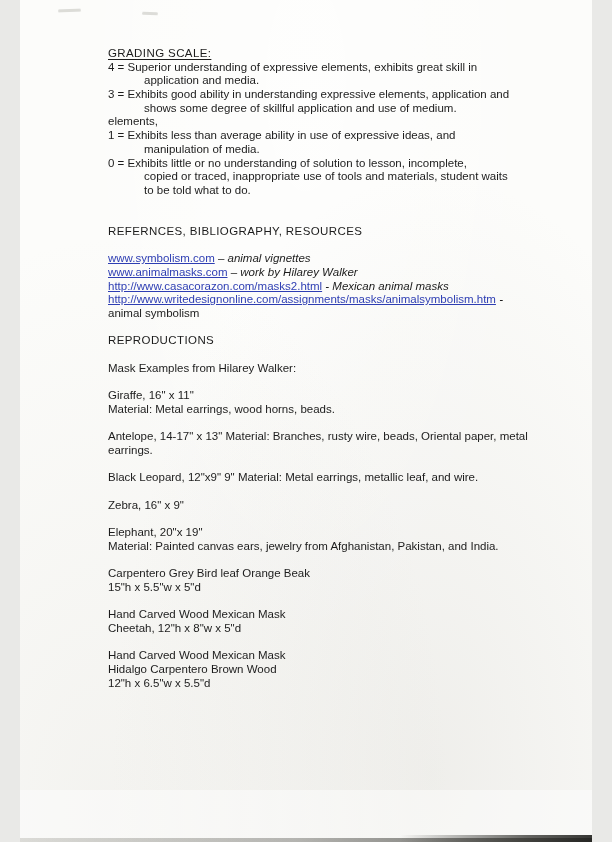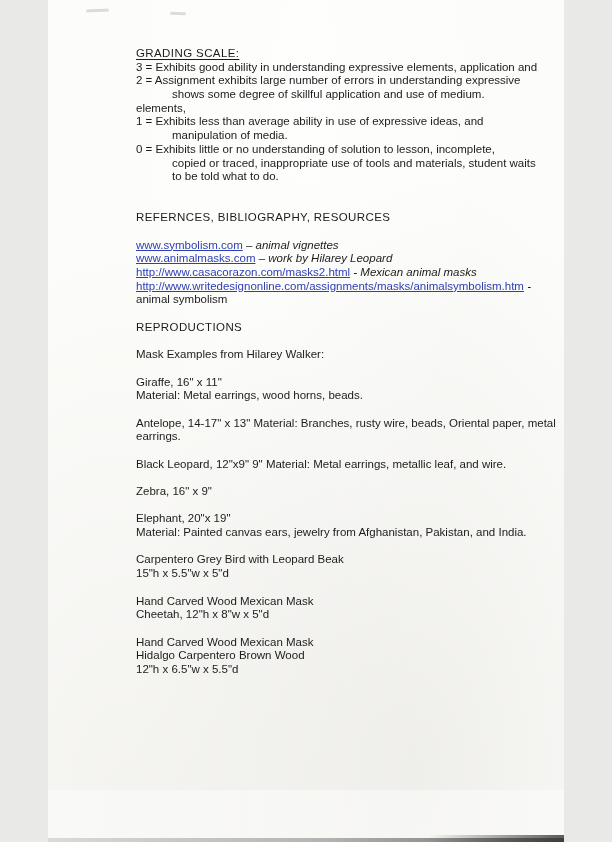--- a/index.html
+++ b/index.html
@@ -1,18 +1,18 @@
 <!DOCTYPE html>
 <html><head>
 <meta charset="utf-8">
 <style>
   html,body{margin:0;padding:0;background:#e9e9e7;}
   .page{
     position:relative;
-    width:516px;height:842px;
+    width:572px;height:842px;
     margin:0 auto;
     overflow:hidden;
     font-family:"Liberation Sans",sans-serif;
     font-size:11.5px;
     color:#1c1c1c;
     background:
       radial-gradient(ellipse at 72% 92%, rgba(205,203,196,0.28), transparent 55%),
       radial-gradient(ellipse at 15% 96%, rgba(212,210,202,0.22), transparent 50%),
       radial-gradient(ellipse at 50% 10%, rgba(255,255,255,0.6), transparent 60%),
       #fcfcfa;
@@ -42,38 +42,39 @@
 <body>
 
 <div class="page">
 
   <div class="smudge s1"></div>
   <div class="smudge s2"></div>
 
   <div class="content">
 
     <div class="line heading u">GRADING SCALE:</div>
+    <div class="line">4 = Superior understanding of expressive elements, exhibits great skill in</div>
+    <div class="line indent">application and media.</div>
     <div class="line">3 = Exhibits good ability in understanding expressive elements, application and</div>
-    <div class="line">2 = Assignment exhibits large number of errors in understanding expressive</div>
     <div class="line indent">shows some degree of skillful application and use of medium.</div>
     <div class="line">elements,</div>
     <div class="line">1 = Exhibits less than average ability in use of expressive ideas, and</div>
     <div class="line indent">manipulation of media.</div>
     <div class="line">0 = Exhibits little or no understanding of solution to lesson, incomplete,</div>
     <div class="line indent">copied or traced, inappropriate use of tools and materials, student waits</div>
     <div class="line indent">to be told what to do.</div>
 
     <div class="blank"></div>
     <div class="blank"></div>
 
     <div class="line heading">REFERNCES, BIBLIOGRAPHY, RESOURCES</div>
     <div class="blank"></div>
 
     <div class="line"><a class="link">www.symbolism.com</a><span class="after"> – animal vignettes</span></div>
-    <div class="line"><a class="link">www.animalmasks.com</a><span class="after"> – work by Hilarey Leopard</span></div>
+    <div class="line"><a class="link">www.animalmasks.com</a><span class="after"> – work by Hilarey Walker</span></div>
     <div class="line"><a class="link">http://www.casacorazon.com/masks2.html</a><span class="after"> - Mexican animal masks</span></div>
     <div class="line"><a class="link">http://www.writedesignonline.com/assignments/masks/animalsymbolism.htm</a><span class="after"> -</span></div>
     <div class="line">animal symbolism</div>
 
     <div class="blank"></div>
 
     <div class="line heading">REPRODUCTIONS</div>
     <div class="blank"></div>
     <div class="line">Mask Examples from Hilarey Walker:</div>
     <div class="blank"></div>
@@ -100,21 +101,21 @@
     </div>
     <div class="blank"></div>
 
     <div>
       <div class="line">Elephant, 20"x 19"</div>
       <div class="line">Material: Painted canvas ears, jewelry from Afghanistan, Pakistan, and India.</div>
     </div>
     <div class="blank"></div>
 
     <div>
-      <div class="line">Carpentero Grey Bird with Leopard Beak</div>
+      <div class="line">Carpentero Grey Bird leaf Orange Beak</div>
       <div class="line">15"h x 5.5"w x 5"d</div>
     </div>
     <div class="blank"></div>
 
     <div>
       <div class="line">Hand Carved Wood Mexican Mask</div>
       <div class="line">Cheetah, 12"h x 8"w x 5"d</div>
     </div>
     <div class="blank"></div>
 

